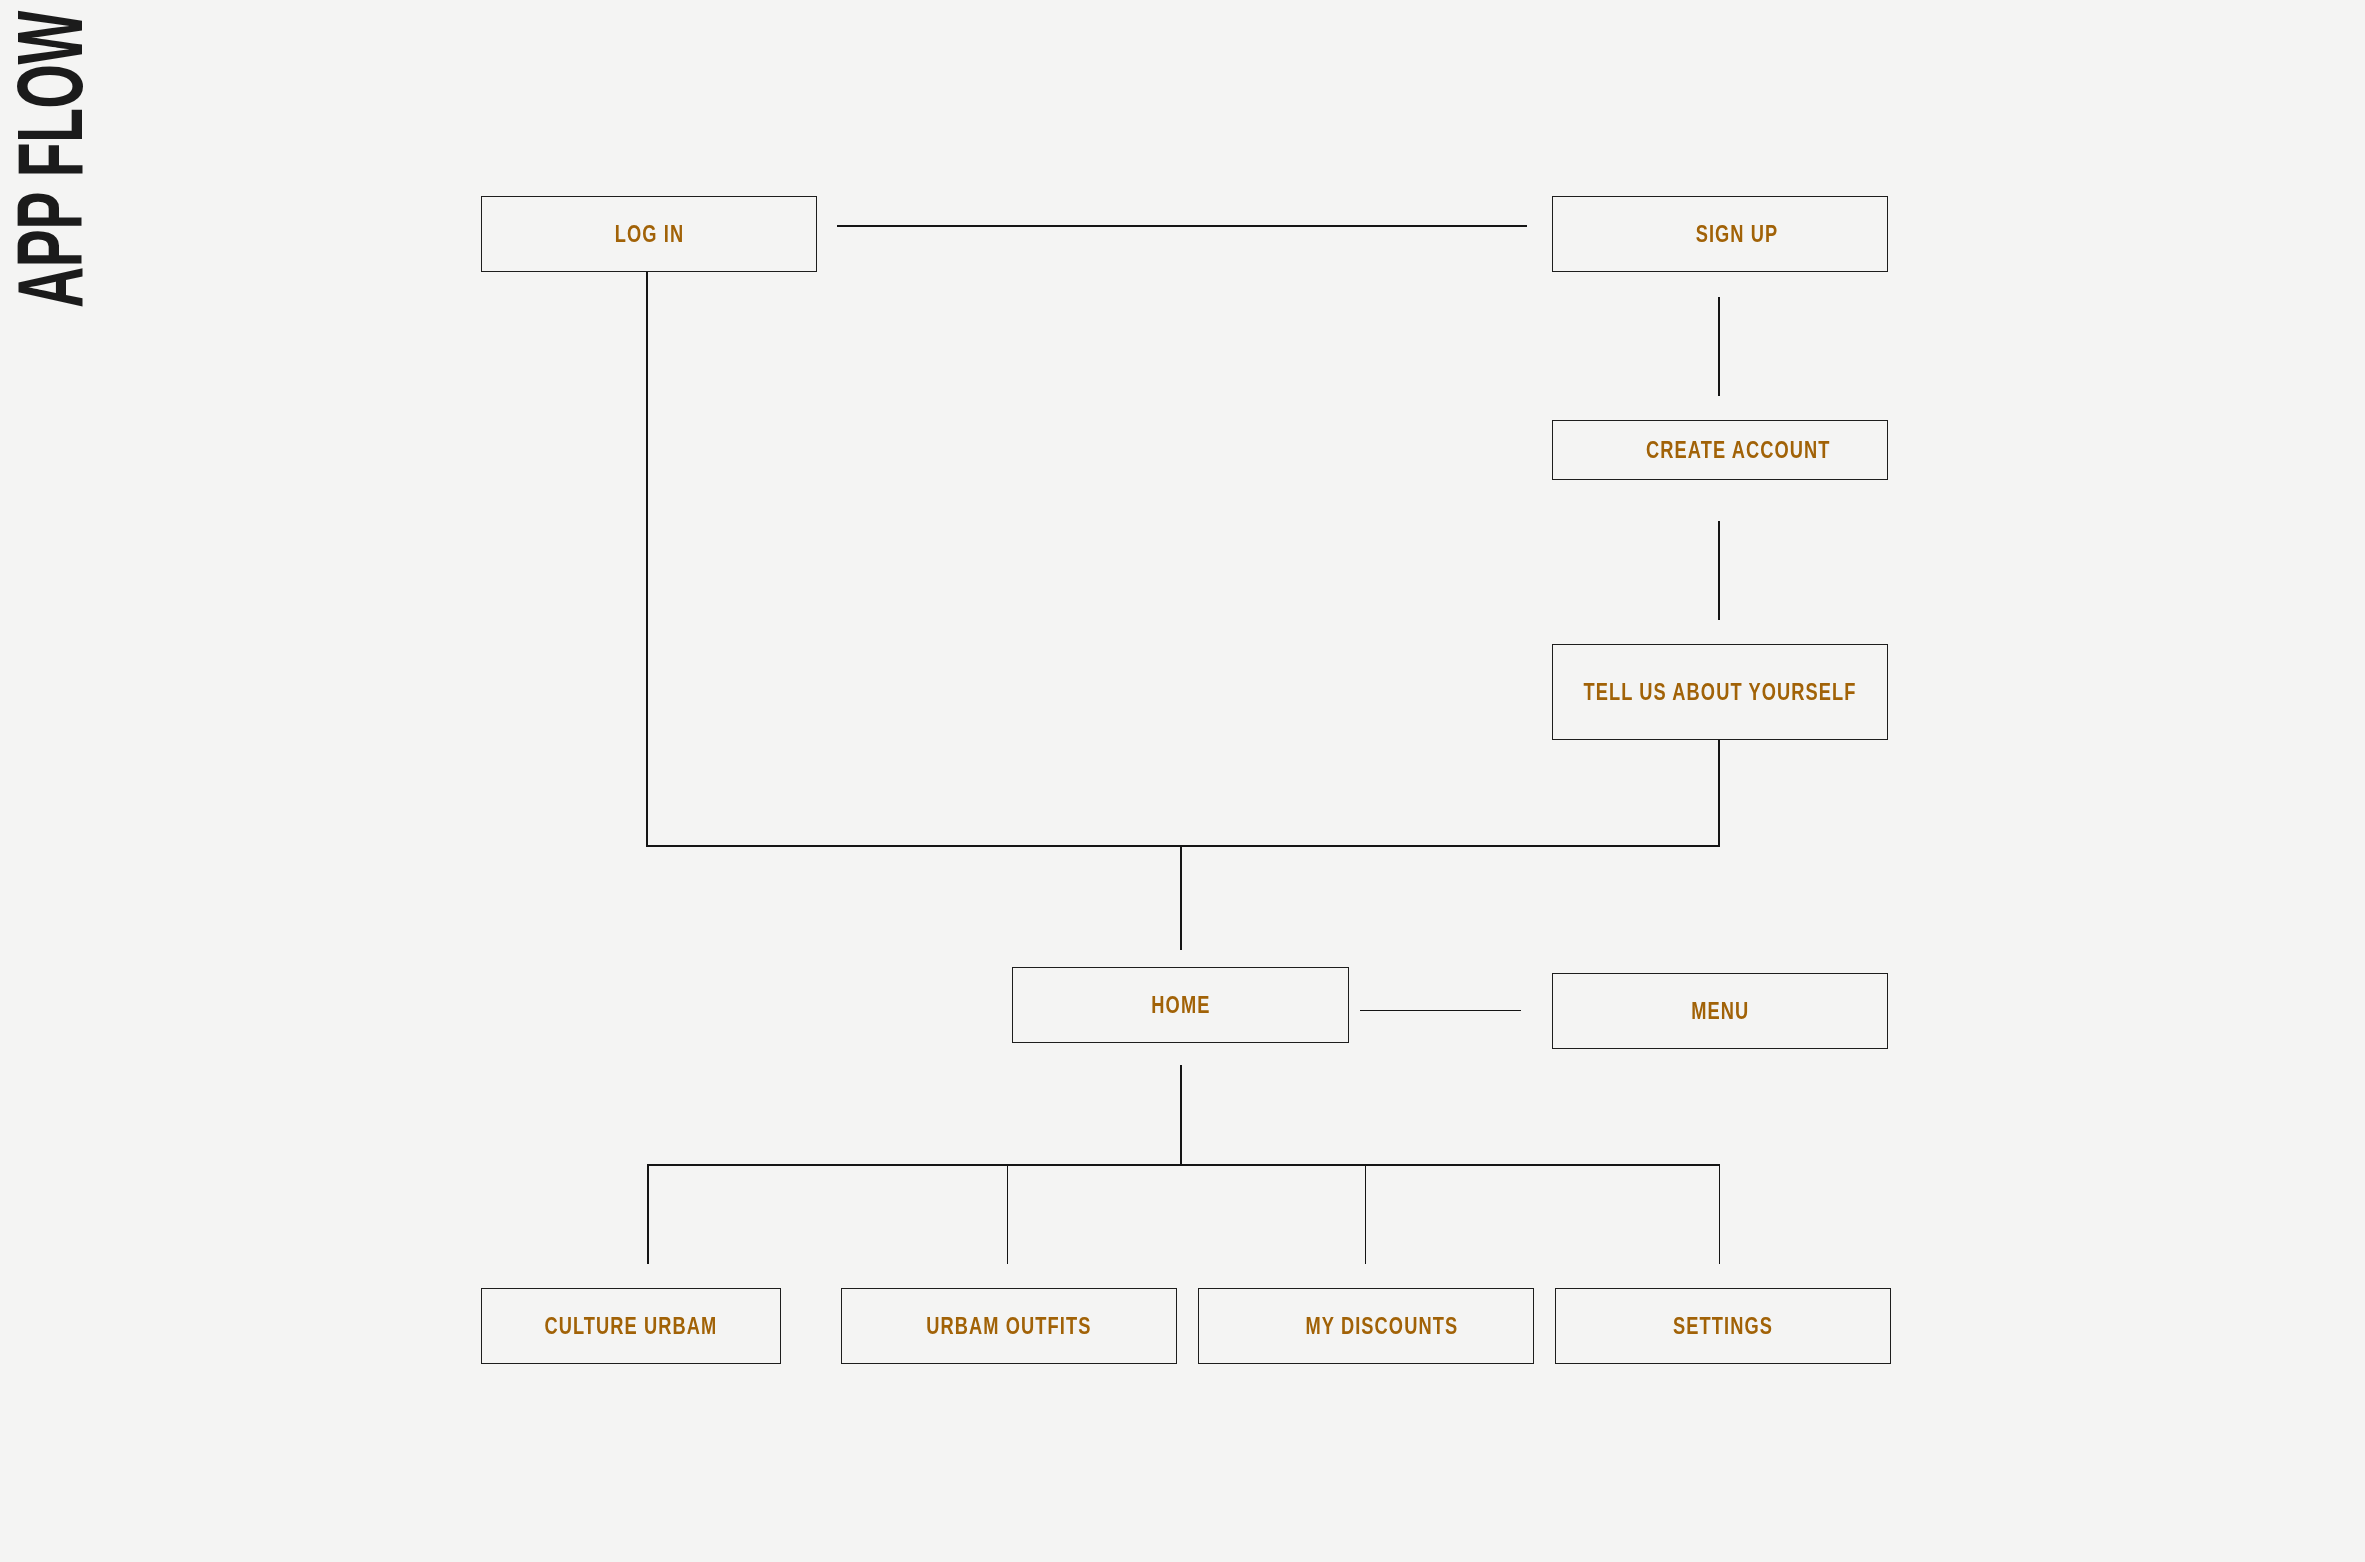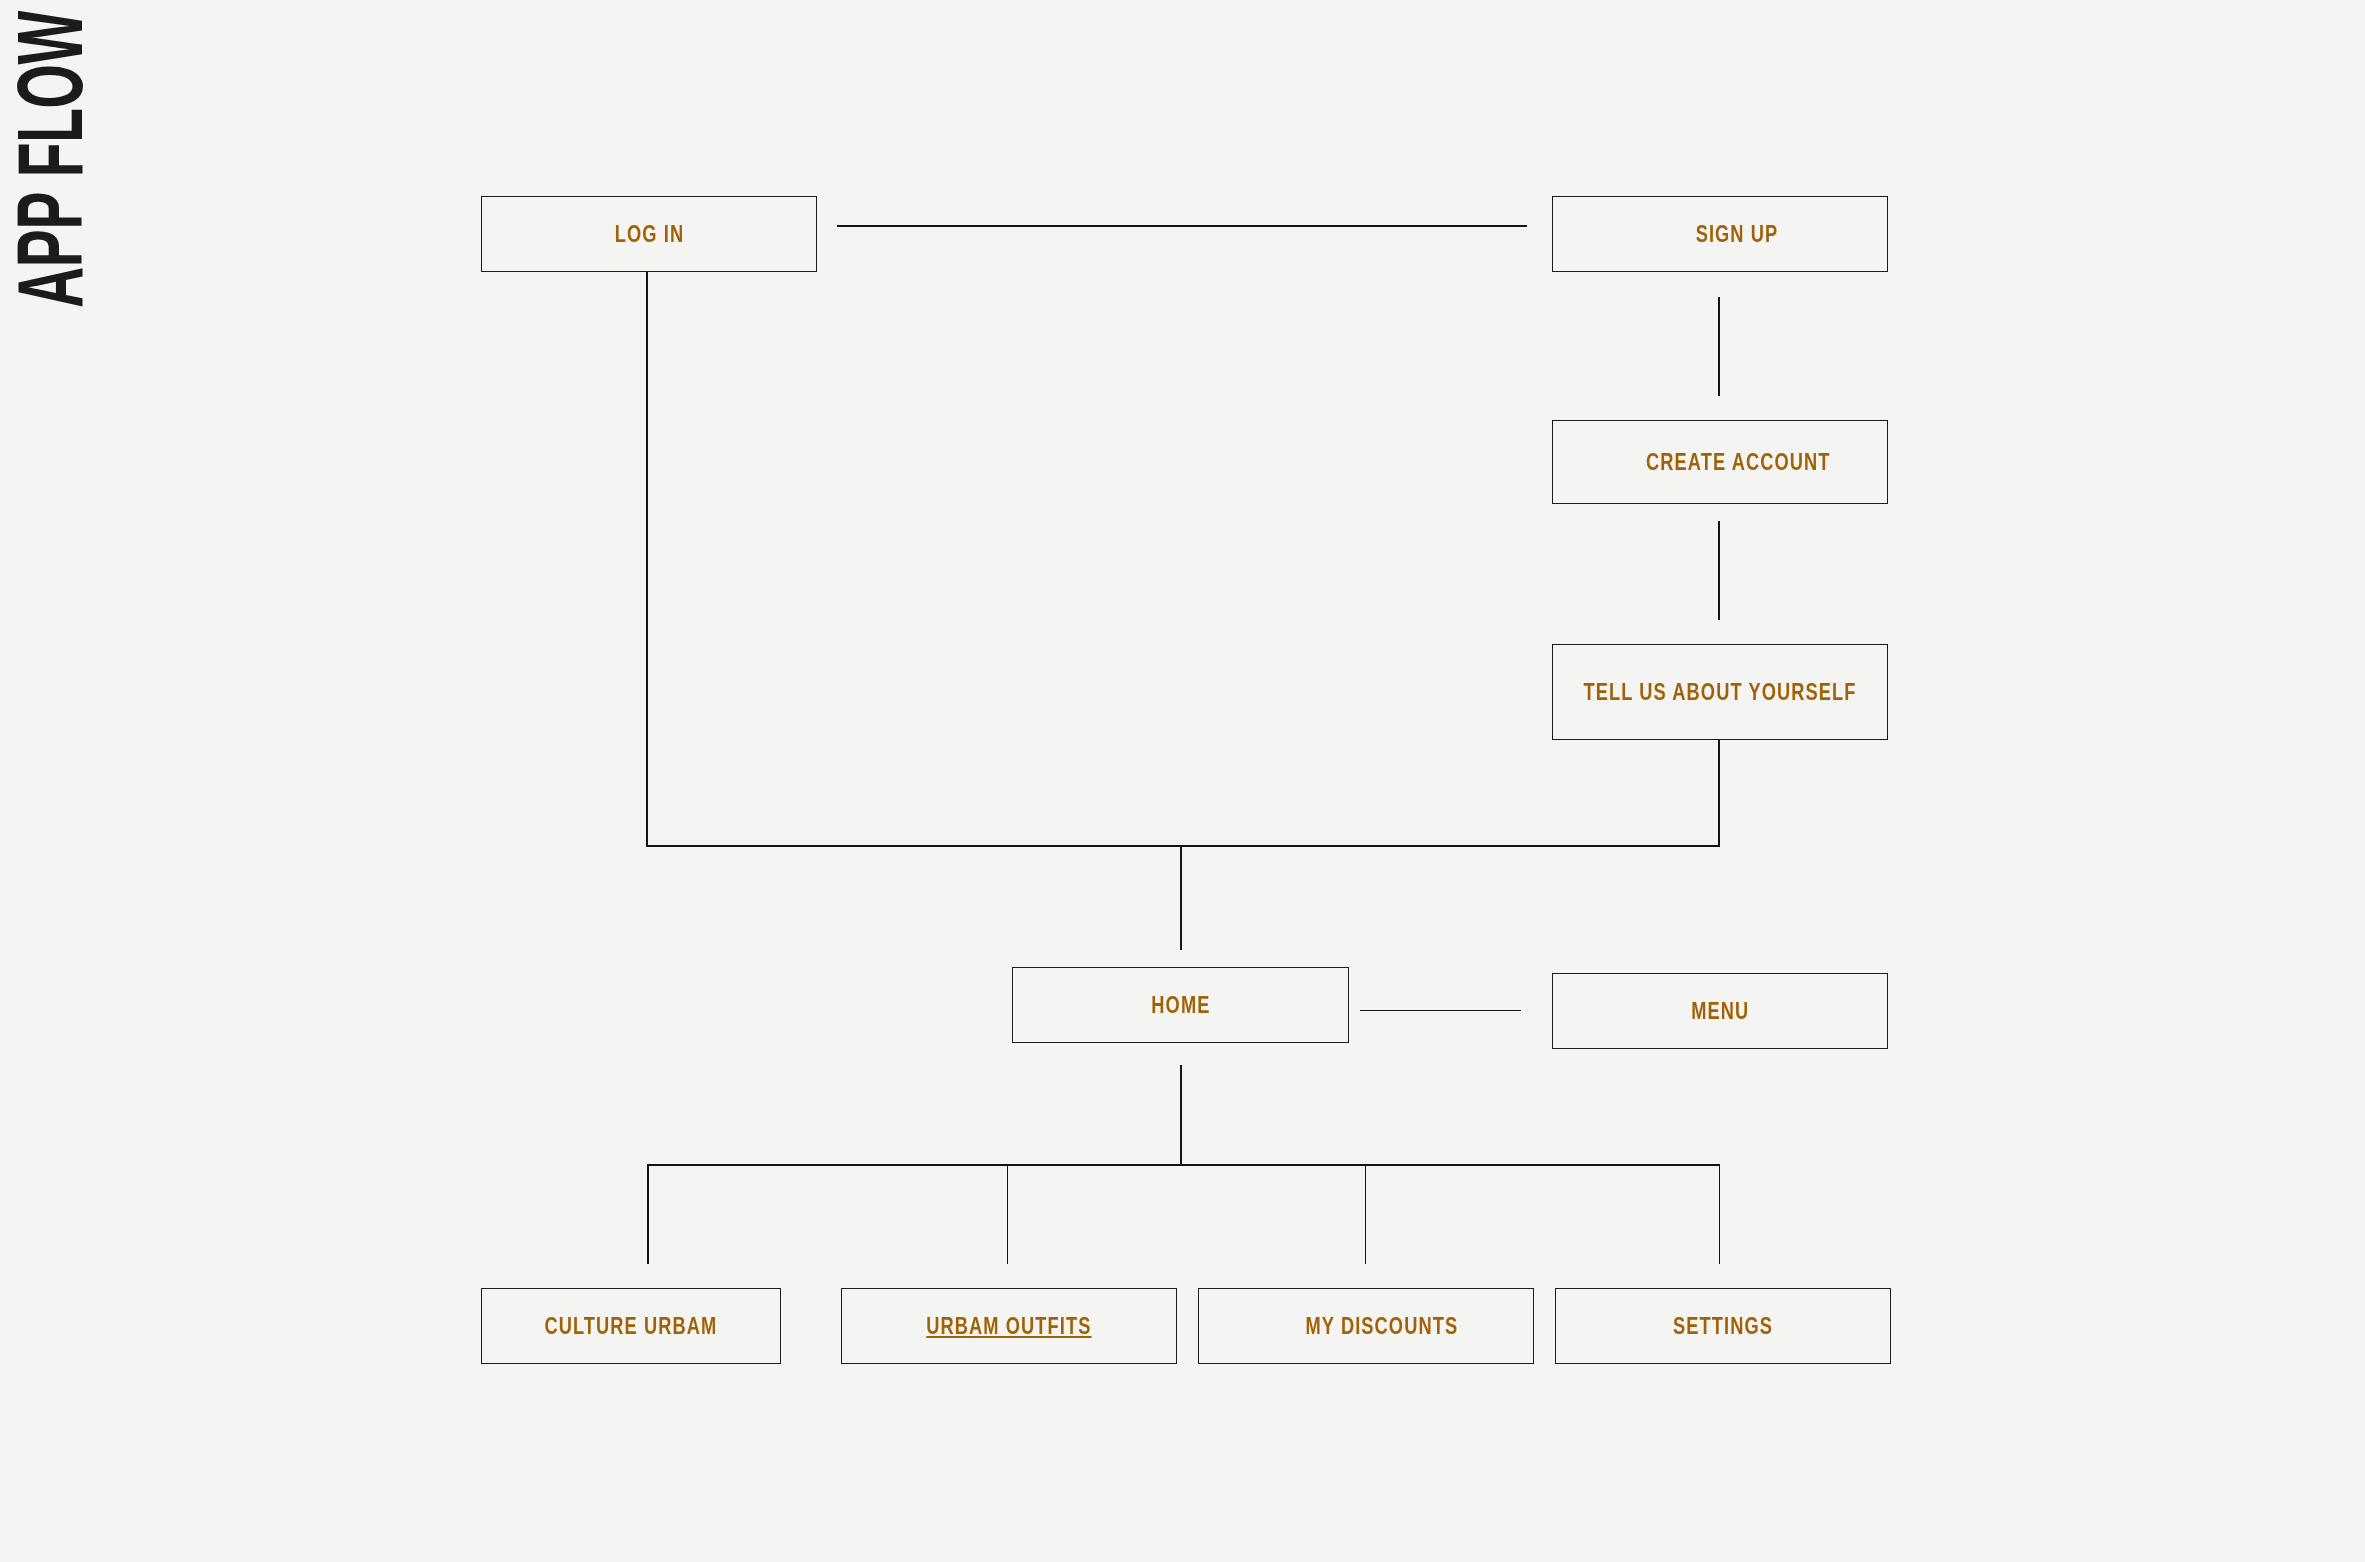--- a/index.html
+++ b/index.html
@@ -117,41 +117,41 @@
   <div class="conn v" style="left:1719px; top:1164px; width:1.2px; height:100px;"></div>
 
   <div class="node" style="left:481px; top:196px; width:336px; height:76px;">
     <span class="lbl">LOG IN</span>
   </div>
 
   <div class="node" style="left:1552px; top:196px; width:336px; height:76px;padding-left:33px;">
     <span class="lbl">SIGN UP</span>
   </div>
 
-  <div class="node" style="left:1552px; top:420px; width:336px; height:84px;padding-left:37px;">
+  <div class="node" style="left:1552px; top:420px; width:336px; height:60px;padding-left:37px;">
     <span class="lbl">CREATE ACCOUNT</span>
   </div>
 
   <div class="node" style="left:1552px; top:644px; width:336px; height:96px;">
     <span class="lbl">TELL US ABOUT YOURSELF</span>
   </div>
 
   <div class="node" style="left:1012px; top:967px; width:337px; height:76px;">
     <span class="lbl">HOME</span>
   </div>
 
   <div class="node" style="left:1552px; top:973px; width:336px; height:76px;">
     <span class="lbl">MENU</span>
   </div>
 
   <div class="node" style="left:481px; top:1288px; width:300px; height:76px;">
     <span class="lbl">CULTURE URBAM</span>
   </div>
 
-  <div class="node" style="left:841px; top:1288px; width:336px; height:76px;text-decoration:underline;">
+  <div class="node" style="left:841px; top:1288px; width:336px; height:76px;">
     <span class="lbl">URBAM OUTFITS</span>
   </div>
 
   <div class="node" style="left:1198px; top:1288px; width:336px; height:76px;padding-left:31px;">
     <span class="lbl">MY DISCOUNTS</span>
   </div>
 
   <div class="node" style="left:1555px; top:1288px; width:336px; height:76px;">
     <span class="lbl">SETTINGS</span>
   </div>

